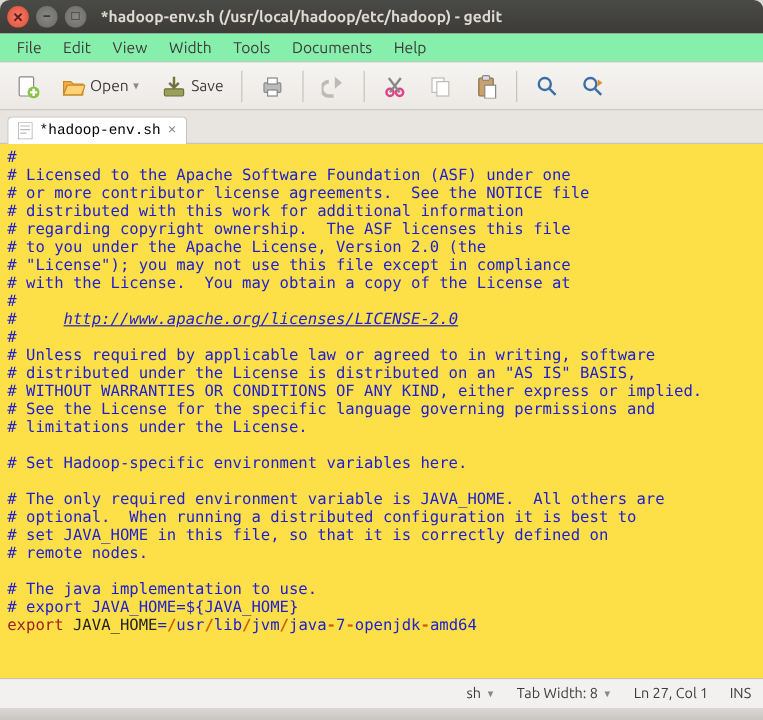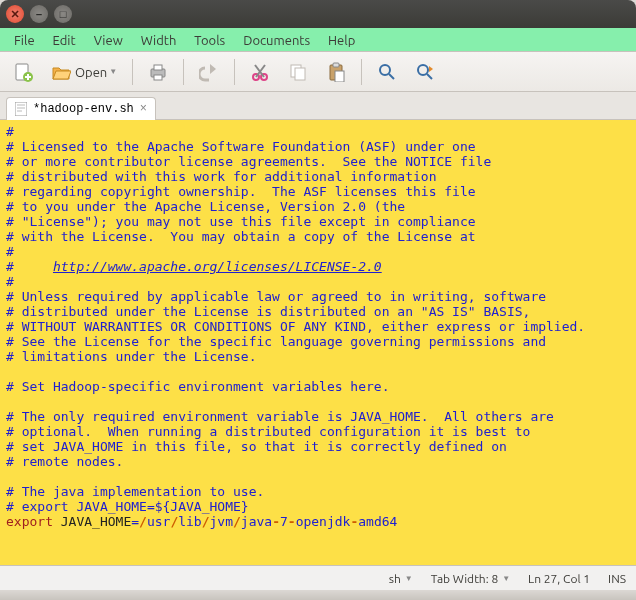--- a/index.html
+++ b/index.html
@@ -40,20 +40,21 @@
   
   .bottom-edge { height: 10px; background: linear-gradient(to bottom,#dcd8d4,#c8c4be); }
 </style>
 </head>
 <body>
 
 <div class="titlebar">
   <div class="tb-btn tb-close">✕</div>
   <div class="tb-btn tb-min">–</div>
   <div class="tb-btn tb-max">□</div>
+  <div class="tb-title">*hadoop-env.sh (/usr/local/hadoop/etc/hadoop) - gedit</div>
 </div>
 
 <div class="menubar">
   <div class="mi">File</div>
   <div class="mi">Edit</div>
   <div class="mi">View</div>
   <div class="mi">Width</div>
   <div class="mi">Tools</div>
   <div class="mi">Documents</div>
   <div class="mi">Help</div>
@@ -71,20 +72,29 @@
   </div>
   <div class="tbtn">
     <span class="ticon">
       <svg width="20" height="20">
           <path d="M2 6h6l2 2h8v9H2z" fill="#f4b04a" stroke="#c78a20"></path>
           <path d="M2 17L5 9h15l-3 8z" fill="#ffd27a" stroke="#c78a20"></path>
         </svg>
     </span>
     <span>Open</span>
     <span class="drop">▼</span>
+  </div>
+  <div class="tbtn">
+    <span class="ticon">
+      <svg width="20" height="20">
+          <rect x="2" y="12" width="16" height="6" rx="1" fill="#9aa05a" stroke="#6e733c"></rect>
+          <path d="M10 2v9M6 7l4 4 4-4" stroke="#6e733c" stroke-width="2" fill="none"></path>
+        </svg>
+    </span>
+    <span>Save</span>
   </div>
   <div class="tsep"></div>
   <div class="tbtn">
     <span class="ticon">
       <svg width="20" height="20">
           <rect x="3" y="7" width="14" height="8" rx="1" fill="#bbb" stroke="#888"></rect>
           <rect x="6" y="3" width="8" height="5" fill="#fff" stroke="#888"></rect>
           <rect x="6" y="13" width="8" height="5" fill="#fff" stroke="#888"></rect>
         </svg>
     </span>

